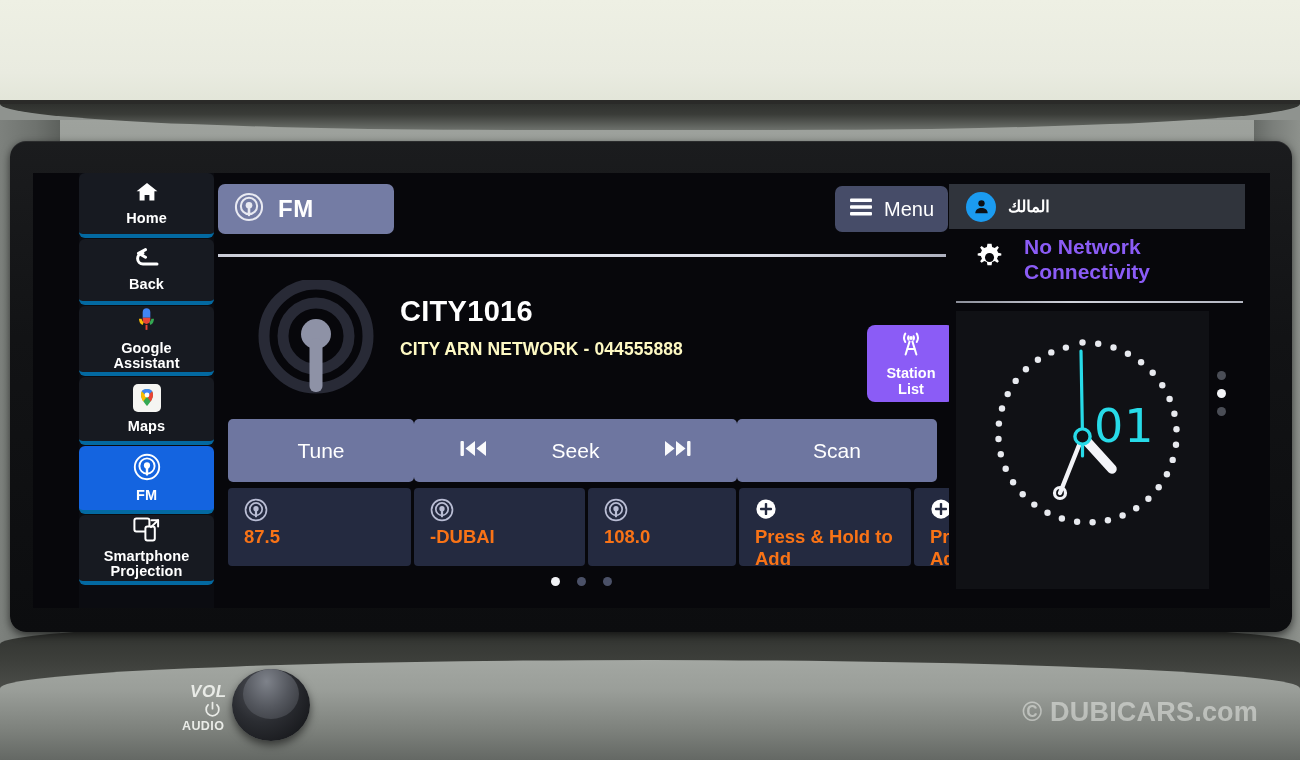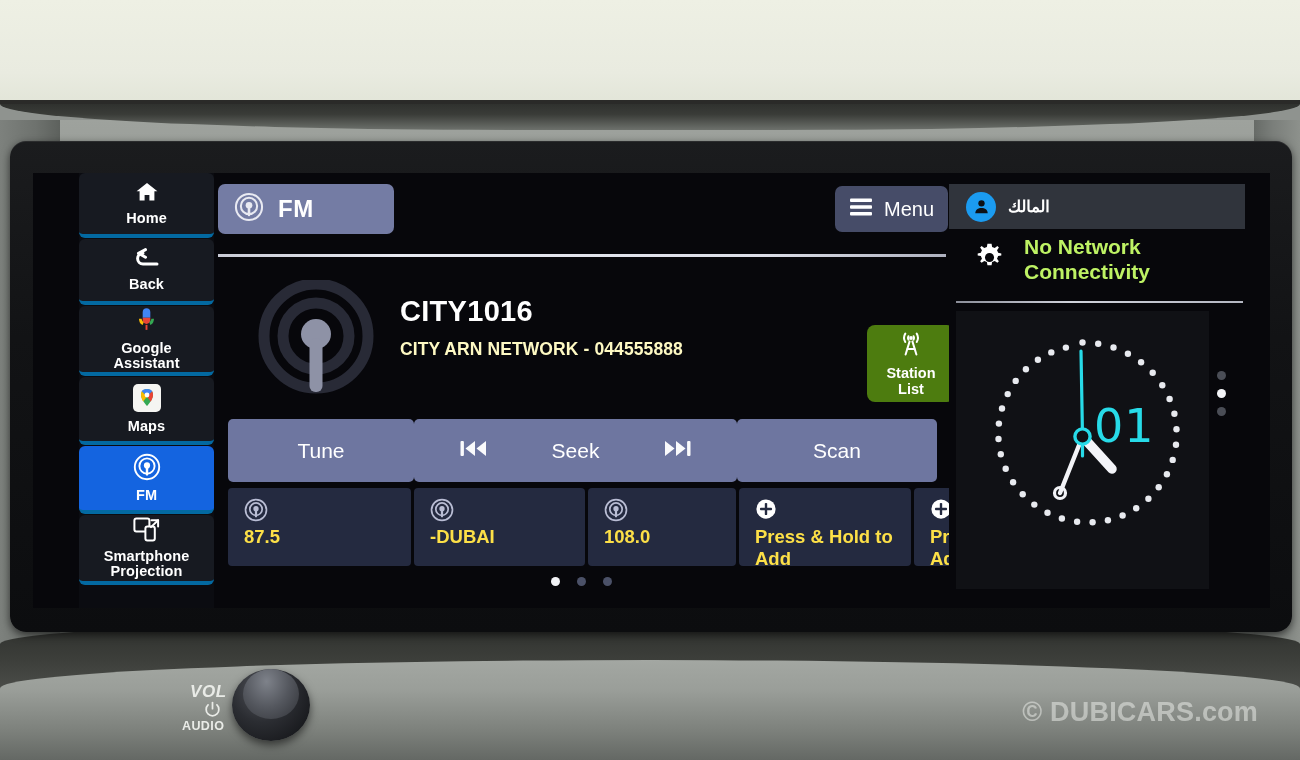--- a/index.html
+++ b/index.html
@@ -124,21 +124,21 @@
   .np-title{
     position:absolute; left:186px; top:122px;
     font-size:29px; font-weight:700; color:#fff; letter-spacing:.3px;
   }
   .np-sub{
     position:absolute; left:186px; top:158px;
     font-size:17.5px; font-weight:700; color:#fef9c3; letter-spacing:.1px;margin-top:8px;
   }
   .station-list{
     position:absolute; left:653px; top:152px; width:88px; height:77px;
-    background:#4d7c0f; border-radius:8px;
+    background:#8b5cf6; border-radius:8px;
     display:flex; flex-direction:column; align-items:center; justify-content:center; gap:3px;
     color:#fff;
   }
   .station-list .sl-label{ font-size:14.5px; font-weight:700; line-height:1.12; text-align:center;}
 
   
   .ctrl-row{
     position:absolute; left:14px; top:246px; width:720px; height:63px;
     display:flex; 
   }
@@ -152,21 +152,21 @@
   .ctrl-scan{ width:200px; }
   .seek-ic{ opacity:.97; }
 
   
   .preset-row{
     position:absolute; left:14px; top:315px; width:721px; height:78px;
     display:flex; gap:3px; overflow:hidden;
   }
   .preset{
     background:#242a40; border-radius:4px;
-    padding:10px 0 0 16px; color:#fde047;
+    padding:10px 0 0 16px; color:#f97316;
     flex:0 0 auto;
     position:relative;
   }
   .p-w1{ width:183px; }
   .p-w2{ width:171px; }
   .p-w3{ width:148px; }
   .p-w4{ width:172px; }
   .p-w5{ width:60px; }
   .preset .p-label{
     position:absolute; left:16px; top:38px;
@@ -195,21 +195,21 @@
     display:flex; align-items:center; justify-content:center;
   }
   .user-name{
     font-size:16px; color:#fff; font-weight:600; direction:rtl;
   }
   .net-row{
     position:absolute; left:24px; top:62px; width:275px;
     display:flex; align-items:center; gap:18px;
   }
   .net-text{
-    font-size:21px; font-weight:600; color:#bef264; line-height:1.18;
+    font-size:21px; font-weight:600; color:#8b5cf6; line-height:1.18;
   }
   .r-hr{
     position:absolute; left:7px; top:128px; width:287px; height:2px;
     background:linear-gradient(90deg,#8b8e99 0%,#cfd1da 40%,#b4b7c2 100%);
   }
   .clock-card{
     position:absolute; left:7px; top:138px; width:253px; height:278px;
     background:#101115;
   }
   .clock-dots{

